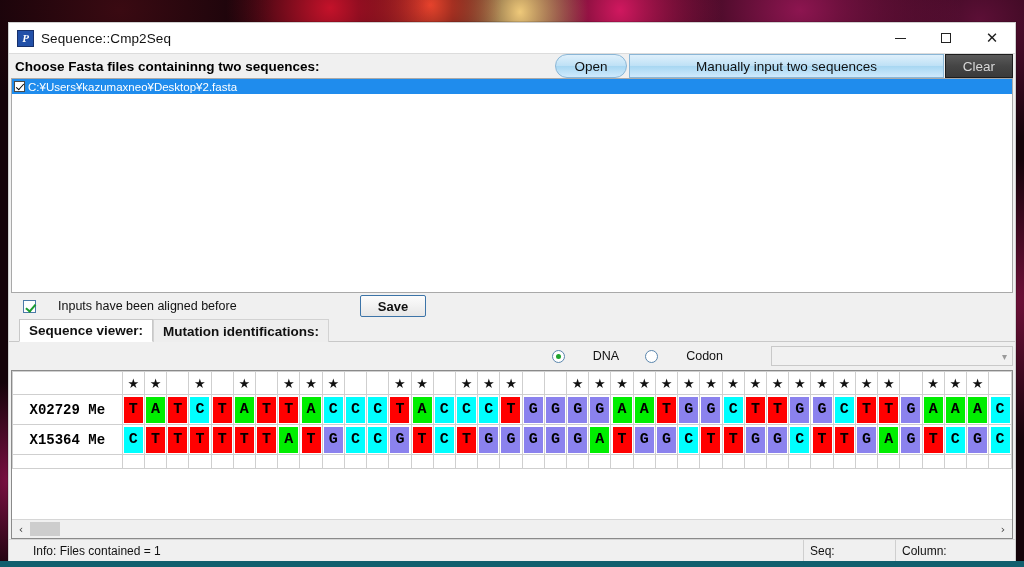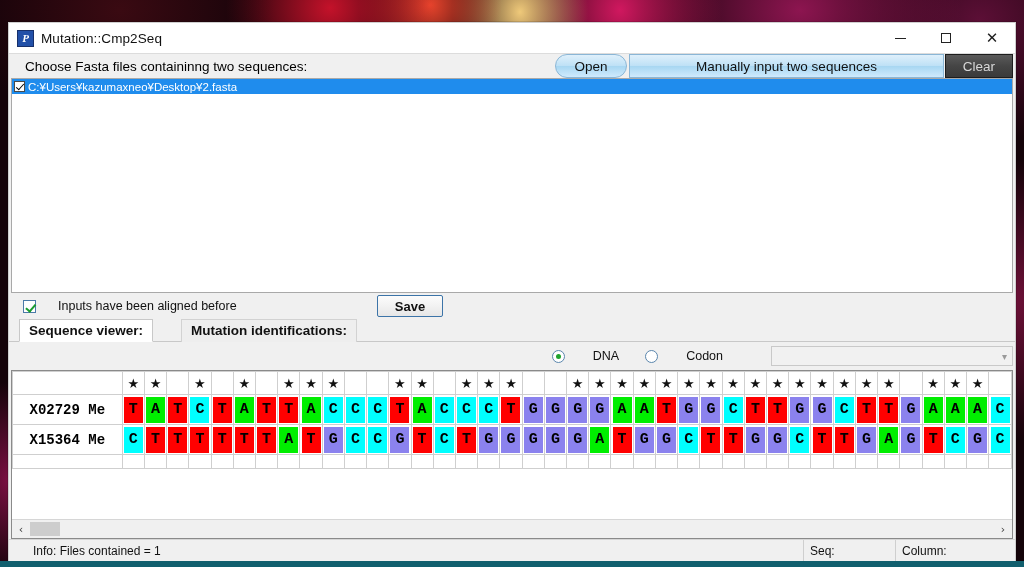--- a/index.html
+++ b/index.html
@@ -66,22 +66,22 @@
   
   #toolbar {
     flex: 0 0 25px; height: 25px;
     display: flex; align-items: stretch;
     background: #f0f0f0;
     border-top: 1px solid #dcdcdc;
   }
   #choose-label {
     flex: 0 0 545px;
     display: flex; align-items: center;
-    padding-left: 16px;
-    font-size: 13.5px; font-weight: normal; color: #000;
+    padding-left: 6px;
+    font-size: 13.5px; font-weight: bold; color: #000;
   }
   .tb-btn {
     border: 1px solid #8ab6d6;
     background: linear-gradient(to bottom, #dff0fb 0%, #bfe1f6 48%, #a8d7f2 52%, #cfeafd 100%);
     display: flex; align-items: center; justify-content: center;
     font-size: 13.5px; color: #111;
     margin: 0 1px;
   }
   #btn-open { flex: 0 0 72px; border-radius: 12px; }
   #btn-manual { flex: 1 1 auto; }
@@ -147,35 +147,34 @@
   }
   #align-label { font-size: 12.5px; color: #111; }
   #btn-run {
     flex: 1 1 auto; height: 22px;
     border: 1px solid #3c74a8; border-radius: 2px;
     background: linear-gradient(to bottom, #fcfcfc 0%, #f2f2f2 50%, #e6e6e6 100%);
     display: flex; align-items: center; justify-content: center;
     font-size: 13px; font-weight: bold; color: #111;
   }
   #btn-save {
-    flex: 0 0 66px; height: 22px; margin-left: 21px;
+    flex: 0 0 66px; height: 22px; margin-left: 4px;
     border: 1px solid #3c74a8; border-radius: 2px;
     background: linear-gradient(to bottom, #fcfcfc 0%, #f2f2f2 50%, #e6e6e6 100%);
     display: flex; align-items: center; justify-content: center;
     font-size: 13px; font-weight: bold; color: #111;
   }
 
   
   #tabstrip {
     flex: 0 0 23px; height: 23px;
-    display: flex; align-items: center;
+    display: flex; align-items: flex-start;
     padding-left: 10px;
     background: #f0f0f0;
     border-bottom: 1px solid #c8c8c8;
-    gap: 28px;
   }
   .tab {
     height: 23px;
     padding: 0 9px;
     display: flex; align-items: center;
     font-size: 13.5px; font-weight: bold; color: #111;
   }
   .tab.active { background: #ffffff; border: 1px solid #c8c8c8; border-bottom: 1px solid #fff; margin-bottom:-1px; }
   .tab.inactive { background: #eeeeee; border: 1px solid #d2d2d2; border-bottom: none; }
 
@@ -285,21 +284,21 @@
     background: #115f6e;
   }
 </style>
 </head>
 <body>
 
 <div id="app-window">
 
   <div id="titlebar">
     <div id="app-icon">P</div>
-    <div id="title-text">Mutation::Cmp2Seq</div>
+    <div id="title-text">Sequence::Cmp2Seq</div>
     <div class="win-btn" id="btn-min">
       <div class="glyph-min"></div>
     </div>
     <div class="win-btn" id="btn-max">
       <div class="glyph-max"></div>
     </div>
     <div class="win-btn" id="btn-close">
       <div class="glyph-close">✕</div>
     </div>
   </div>

